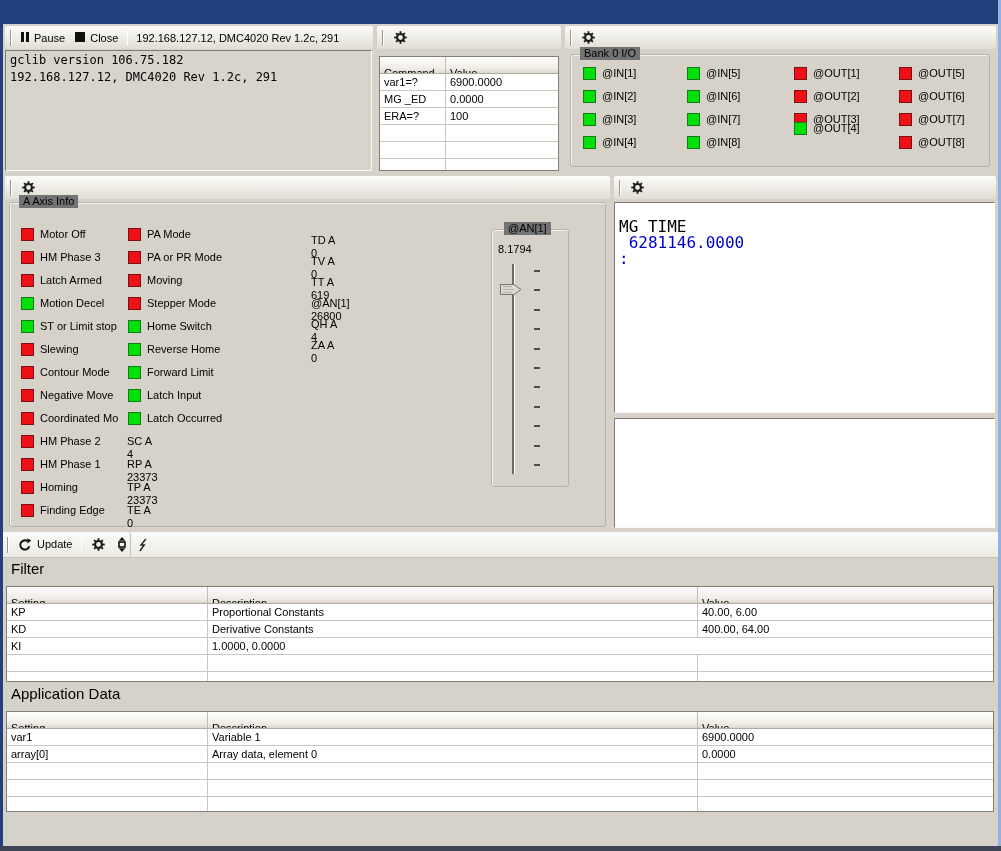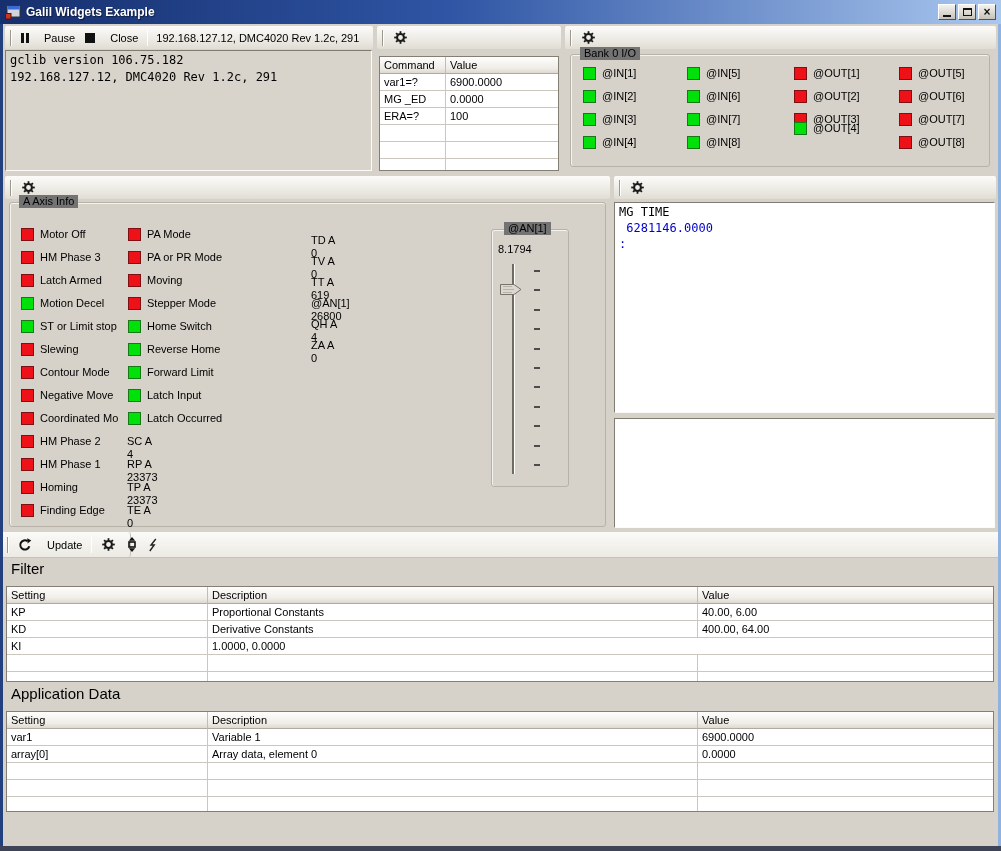--- a/index.html
+++ b/index.html
@@ -29,41 +29,41 @@
 
   
   .client { position:absolute; left:3px; top:24px; width:995px; height:822px; background:#d6d2c9; overflow:hidden; }
   .panel { position:absolute; }
 
   
   .toolbar { position:absolute; left:1px; top:1px; right:1px; height:23px;
     background:linear-gradient(#fcfbfa,#eceae3 60%,#e0ddd4);
     display:flex; align-items:center; padding:0 4px; border-radius:2px; }
   .grip { width:2px; height:16px; border-left:1px solid #9b978c; border-right:1px solid #ffffff; margin:0 4px 0 1px; }
-  .tb-btn { display:flex; align-items:center; gap:15px; padding:2px 5px; cursor:default; }
+  .tb-btn { display:flex; align-items:flex-start; gap:5px; padding:2px 5px; cursor:default; }
   .tb-sep { width:1px; height:16px; background:#b5b1a7; border-right:1px solid #fff; margin:0 4px; }
   .tb-label { padding:0 4px; white-space:nowrap; }
   .icon-pause { display:flex; gap:2px; }
   .icon-pause i { display:block; width:3px; height:10px; background:#111; }
   .icon-stop { width:10px; height:10px; background:#111; }
 
   
   .sunken { border:1px solid; border-color:#807c72 #fbfaf8 #fbfaf8 #807c72; }
   .console { position:absolute; left:1px; top:25px; width:367px; height:121px; background:#d8d4cb;
     font-family:"DejaVu Sans Mono", monospace; font-size:12px; line-height:17px; padding:1px 4px;
     white-space:pre; overflow:hidden; }
   .termbox { position:absolute; background:#fff; font-family:"DejaVu Sans Mono", monospace;
-    font-size:12px; line-height:16px; padding:1px 4px; white-space:pre; overflow:hidden; }
+    font-size:16px; line-height:16px; padding:16px 4px; white-space:pre; overflow:hidden; }
   .t-blue { color:#0000cd; }
 
   
   .dg { position:absolute; background:#fff; border:1px solid #837f75; overflow:hidden; }
   .dg-h { display:flex; height:17px; }
   .dg-hc { background:linear-gradient(#fefefd,#f0ede7 70%,#ddd9d0); border-right:1px solid #c1bdb3;
-    border-bottom:1px solid #aeaaa0; padding:0 0 0 4px; line-height:16px; overflow:hidden; white-space:nowrap; }
+    border-bottom:1px solid #aeaaa0; padding:8px 0 0 4px; line-height:16px; overflow:hidden; white-space:nowrap; }
   .dg-r { display:flex; height:17px; border-bottom:1px solid #cbc7be; background:#fff; }
   .dg-c { border-right:1px solid #cbc7be; padding:0 0 0 4px; line-height:16px; overflow:hidden; white-space:nowrap; }
   .c-last { flex:1; border-right:none; }
   .c-cmd { width:66px; }
   .c-set { width:201px; }
   .c-desc { width:490px; }
 
   
   .groupbox { position:absolute; border:1px solid #b6b2a7; border-radius:3px;
     box-shadow:inset 0 1px 0 #f4f3f0, inset 1px 0 0 #f4f3f0; }
@@ -95,37 +95,20 @@
     background:linear-gradient(#fafaf8,#eceae3); border-bottom:1px solid #c6c2b8; }
   .toolstrip { position:absolute; left:0; top:0; height:25px; width:128px; display:flex; align-items:center;
     padding:0 3px; border-right:1px solid #c3bfb5; border-radius:0 3px 3px 0; }
   .section-title { position:absolute; font-size:15px; color:#000; white-space:nowrap; }
 </style>
 </head>
 <body>
 
 <div class="window">
 
-  <div class="titlebar">
-    <svg width="16" height="16" viewBox="0 0 16 16">
-      <rect x="2" y="1.5" width="13" height="11.5" fill="#cfd4dd" stroke="#333" stroke-width="1"></rect>
-      <rect x="2.5" y="2" width="12" height="3.5" fill="#3b6ad4"></rect>
-      <rect x="0.5" y="9.5" width="5.5" height="5.5" fill="#c93425" stroke="#5d120b" stroke-width="1"></rect>
-    </svg>
-    <span class="title-text">Galil Widgets Example</span>
-    <div class="winbtn">
-        <span class="g-min"></span>
-      </div>
-    <div class="winbtn">
-        <span class="g-max"></span>
-      </div>
-    <div class="winbtn">
-        <span class="g-close">×</span>
-      </div>
-  </div>
 
   <div class="client">
 
     <div class="panel" style="left:1px;top:1px;width:370px;height:147px;">
       <div class="toolbar">
         <span class="grip"></span>
         <div class="tb-btn">
           <span class="icon-pause">
               <i></i>
               <i></i>

